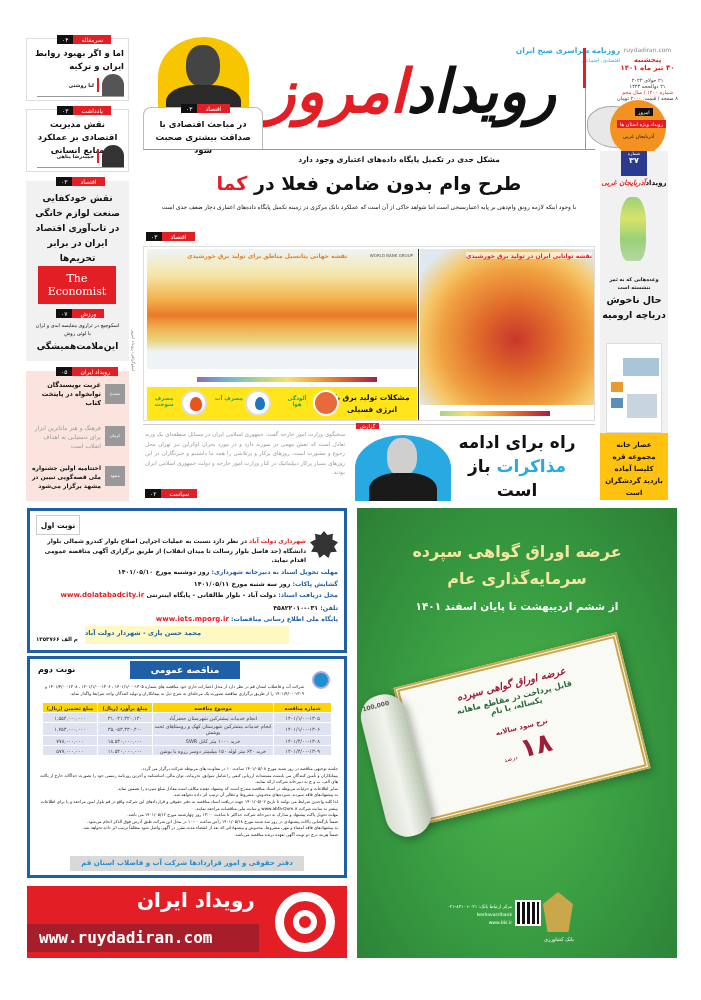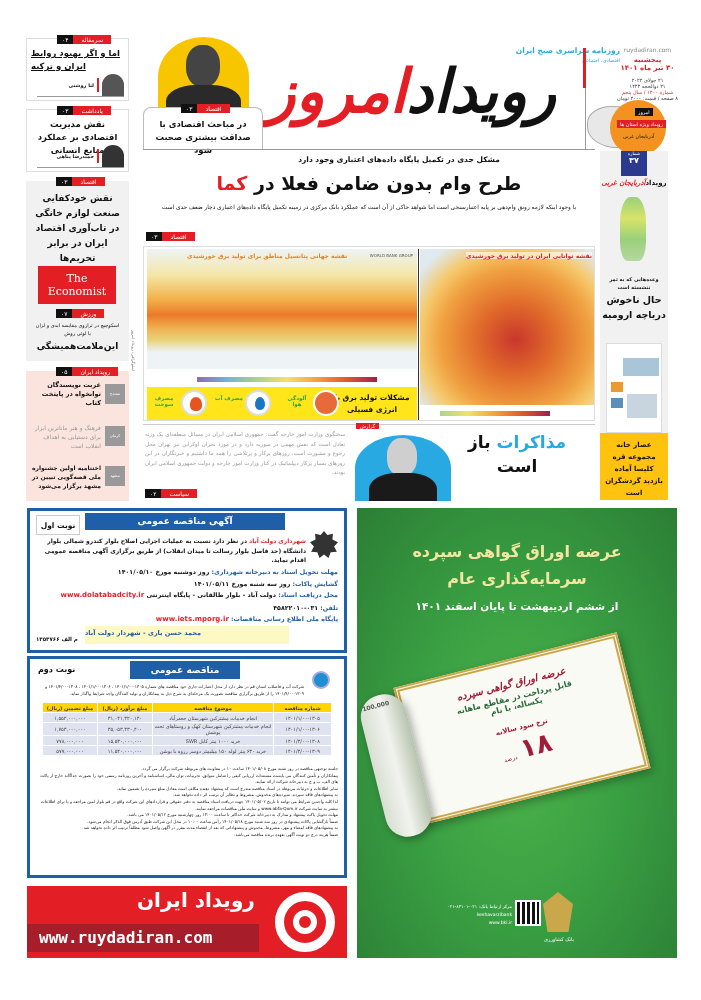--- a/index.html
+++ b/index.html
@@ -70,21 +70,21 @@
 
 <div class="abs" style="left:143px;top:149px;width:452px;height:1px;background:#999;"></div>
 
 <div class="abs" style="left:26px;top:35px;width:103px;">
 
   <div class="card" style="position:absolute;left:0;top:3px;width:103px;height:63px;">
     <div class="tag" style="position:absolute;left:30px;top:-4px;">
         <span class="cat">سرمقاله</span>
         <span class="num">۰۴</span>
       </div>
-    <div style="font-size:8.5px;font-weight:bold;text-align:left;padding:8px 4px 0;line-height:13px;text-decoration:underline;">اما و اگر بهبود روابط ایران و ترکیه</div>
+    <div style="font-size:8.5px;font-weight:bold;text-align:right;padding:8px 4px 0;line-height:13px;">اما و اگر بهبود روابط ایران و ترکیه</div>
     <div style="position:absolute;right:4px;bottom:4px;display:flex;align-items:center;gap:3px;">
       <div style="width:22px;height:22px;border-radius:50% 50% 0 0;background:#555;"></div>
       <div class="rule" style="width:2px;height:14px;"></div>
       <div style="font-size:5px;font-weight:bold;">لنا روشنی</div>
     </div>
     <div style="position:absolute;left:10px;right:4px;bottom:3px;height:1px;background:#999;"></div>
   </div>
 
   <div class="card" style="position:absolute;left:0;top:74px;width:103px;height:63px;">
     <div class="tag" style="position:absolute;left:30px;top:-4px;">
@@ -190,20 +190,21 @@
   <div class="tag" style="position:absolute;left:2px;top:64px;">
       <span class="cat">سیاست</span>
       <span class="num">۰۲</span>
     </div>
   <div style="position:absolute;left:213px;top:-2px;background:#e31e24;color:#fff;font-size:5px;padding:0 4px;">گزارش</div>
   <div style="position:absolute;left:212px;top:10px;width:96px;height:66px;border-radius:50% 50% 0 0;background:#29a9e1;overflow:hidden;">
     <div style="position:absolute;left:32px;top:3px;width:30px;height:38px;border-radius:45%;background:#cfcfcf;"></div>
     <div style="position:absolute;left:14px;top:38px;width:68px;height:40px;border-radius:40% 40% 0 0;background:#1a1a1a;"></div>
   </div>
   <div style="position:absolute;right:8px;top:5px;width:140px;text-align:center;font-weight:bold;font-size:17px;line-height:24px;">
+    <div>راه برای ادامه</div>
     <div><span style="color:#29a9e1;">مذاکرات</span> <span>باز است</span></div>
   </div>
 </div>
 
 <div class="abs grey" style="left:600px;top:151px;width:68px;height:349px;">
   <div style="position:absolute;left:21px;top:0;width:26px;height:25px;background:#2b3a8f;color:#fff;text-align:center;">
     <div style="font-size:4.5px;">شماره</div>
     <div style="font-size:8px;font-weight:bold;line-height:9px;">۳۷</div>
   </div>
   <div style="position:absolute;left:0;right:0;top:28px;text-align:center;font-size:7px;font-weight:bold;white-space:nowrap;">
@@ -219,21 +220,20 @@
     <div style="position:absolute;left:20px;top:50px;width:30px;height:24px;background:#c8d4de;"></div>
   </div>
   <div style="position:absolute;left:0;right:0;top:282px;height:67px;background:#ffc20e;">
     <div style="font-size:7px;font-weight:bold;text-align:center;padding:6px 4px 0;line-height:12px;">عصار خانه مجموعه قره کلیسا آماده بازدید گردشگران است</div>
   </div>
 </div>
 <div class="abs" style="left:600px;top:330px;width:68px;height:110px;background:#ffc20e;z-index:-1;"></div>
 
 <div class="abs ad-border" style="left:27px;top:508px;width:320px;height:145px;background:#fff;">
   <div style="position:absolute;left:6px;top:4px;width:44px;height:20px;border:1px solid #ccc;font-size:7.5px;font-weight:bold;text-align:center;line-height:20px;">نوبت اول</div>
-  <div style="position:absolute;left:55px;top:2px;width:200px;height:17px;background:#1f5fa8;color:#fff;font-size:9px;font-weight:bold;text-align:center;line-height:17px;">آگهی مناقصه عمومی</div>
   <div style="position:absolute;right:6px;top:20px;width:28px;height:28px;background:#333;clip-path:polygon(50% 0,62% 14%,82% 10%,80% 30%,100% 40%,86% 55%,96% 74%,74% 76%,66% 96%,50% 84%,34% 96%,26% 76%,4% 74%,14% 55%,0 40%,20% 30%,18% 10%,38% 14%);"></div>
   <div style="position:absolute;left:6px;right:38px;top:25px;font-size:6px;line-height:9.5px;font-weight:bold;">
     <span style="color:#e31e24;">شهرداری دولت آباد</span> <span>در نظر دارد نسبت به عملیات اجرایی اصلاح بلوار کندرو شمالی بلوار دانشگاه (حد فاصل بلوار رسالت تا میدان انقلاب) از طریق برگزاری آگهی مناقصه عمومی اقدام نماید.</span>
   </div>
   <div style="position:absolute;left:6px;right:6px;top:55px;font-size:6.3px;line-height:11.5px;font-weight:bold;">
     <div><span style="color:#1f5fa8;">مهلت تحویل اسناد به دبیرخانه شهرداری:</span> <span>روز دوشنبه مورخ ۱۴۰۱/۰۵/۱۰</span></div>
     <div><span style="color:#1f5fa8;">گشایش پاکات:</span> <span>روز سه شنبه مورخ ۱۴۰۱/۰۵/۱۱</span></div>
     <div><span style="color:#1f5fa8;">محل دریافت اسناد:</span> <span>دولت آباد - بلوار طالقانی - پایگاه اینترنتی</span> <span style="color:#e31e24;direction:ltr;unicode-bidi:embed;font-size:7px;">www.dolatabadcity.ir</span></div>
     <div><span style="color:#1f5fa8;">تلفن:</span> <span>۰۳۱-۴۵۸۲۲۰۱۰</span></div>
     <div><span style="color:#1f5fa8;">پایگاه ملی اطلاع رسانی مناقصات:</span> <span style="color:#e31e24;direction:ltr;unicode-bidi:embed;font-size:7px;">www.iets.mporg.ir</span></div>
@@ -289,20 +289,21 @@
     <div>جلسه توجیهی مناقصه در روز شنبه مورخ ۱۴۰۱/۰۵/۰۸ ساعت ۱۰ در معاونت های مربوطه شرکت برگزار می گردد.</div>
     <div>پیمانکاران و تأمین کنندگان می بایست مستندات ارزیابی کیفی را شامل سوابق، تجربیات، توان مالی، اساسنامه و آخرین روزنامه رسمی خود را بصورت جداگانه خارج از پاکت های الف، ب و ج به دبیرخانه شرکت ارائه نمایند.</div>
     <div>سایر اطلاعات و جزئیات مربوطه در اسناد مناقصه مندرج است که پیشنهاد دهنده مکلف است معادل مبلغ سپرده را تضمین نماید.</div>
     <div>به پیشنهادهای فاقد سپرده، سپرده‌های مخدوش، مشروط و نظایر آن ترتیب اثر داده نخواهد شد.</div>
     <div>لذا کلیه واجدین شرایط می توانند تا تاریخ ۱۴۰۱/۰۵/۰۲ جهت دریافت اسناد مناقصه به دفتر حقوقی و قراردادهای این شرکت واقع در قم بلوار امین مراجعه و یا برای اطلاعات بیشتر به سایت شرکت www.abfa-Qom.ir و سایت ملی مناقصات مراجعه نمایند.</div>
     <div>مهلت تحویل پاکت پیشنهاد و مدارک به دبیرخانه شرکت حداکثر تا ساعت ۱۳:۰۰ روز چهارشنبه مورخ ۱۴۰۱/۰۵/۱۲ می باشد.</div>
     <div>ضمناً بازگشایی پاکات پیشنهادی در روز سه شنبه مورخ ۱۴۰۱/۰۵/۱۸ رأس ساعت ۱۰:۰۰ در محل این شرکت طبق آدرس فوق الذکر انجام می‌شود.</div>
     <div>به پیشنهادهای فاقد امضاء و مهر، مشروط، مخدوش و پیشنهاداتی که بعد از انقضاء مدت مقرر در آگهی واصل شود مطلقاً ترتیب اثر داده نخواهد شد.</div>
     <div>ضمناً هزینه درج دو نوبت آگهی بعهده برنده مناقصه می‌باشد.</div>
   </div>
+  <div style="position:absolute;left:40px;right:40px;bottom:4px;height:15px;background:#d9d9d9;color:#1f8fd0;font-size:7px;font-weight:bold;text-align:center;line-height:15px;">دفتر حقوقی و امور قراردادها شرکت آب و فاضلاب استان قم</div>
 </div>
 
 <div class="abs" style="left:27px;top:886px;width:320px;height:72px;background:#e31e24;">
   <div style="position:absolute;left:110px;top:2px;width:120px;font-size:20px;font-weight:bold;color:#fff;text-align:left;">رویداد ایران</div>
   <div style="position:absolute;left:0;top:38px;width:232px;height:28px;background:#a71e2a;">
     <div style="direction:ltr;font-family:'DejaVu Sans Mono',monospace;font-weight:bold;font-size:16px;color:#fff;line-height:28px;padding-left:12px;">www.ruydadiran.com</div>
   </div>
   <div style="position:absolute;right:12px;top:6px;width:60px;height:60px;border-radius:50%;border:9px solid #fff;">
     <div style="position:absolute;left:9px;top:9px;width:24px;height:24px;border-radius:50%;border:6px solid #fff;"></div>
   </div>

